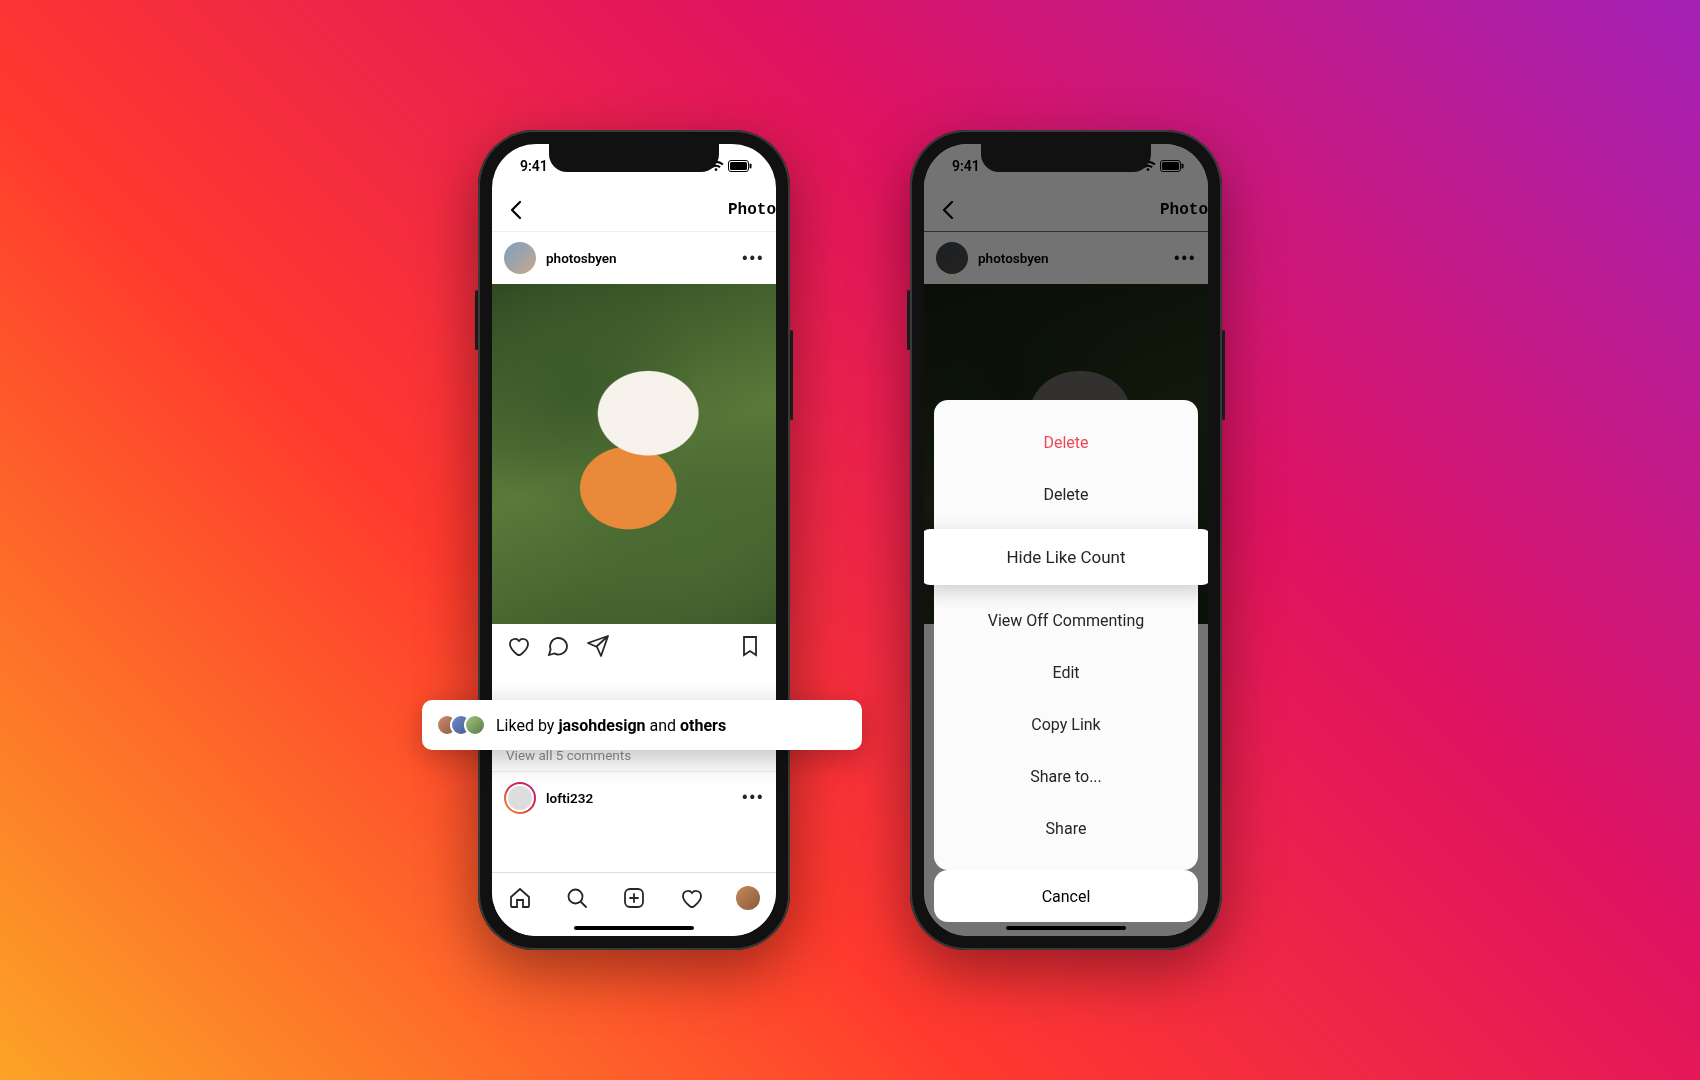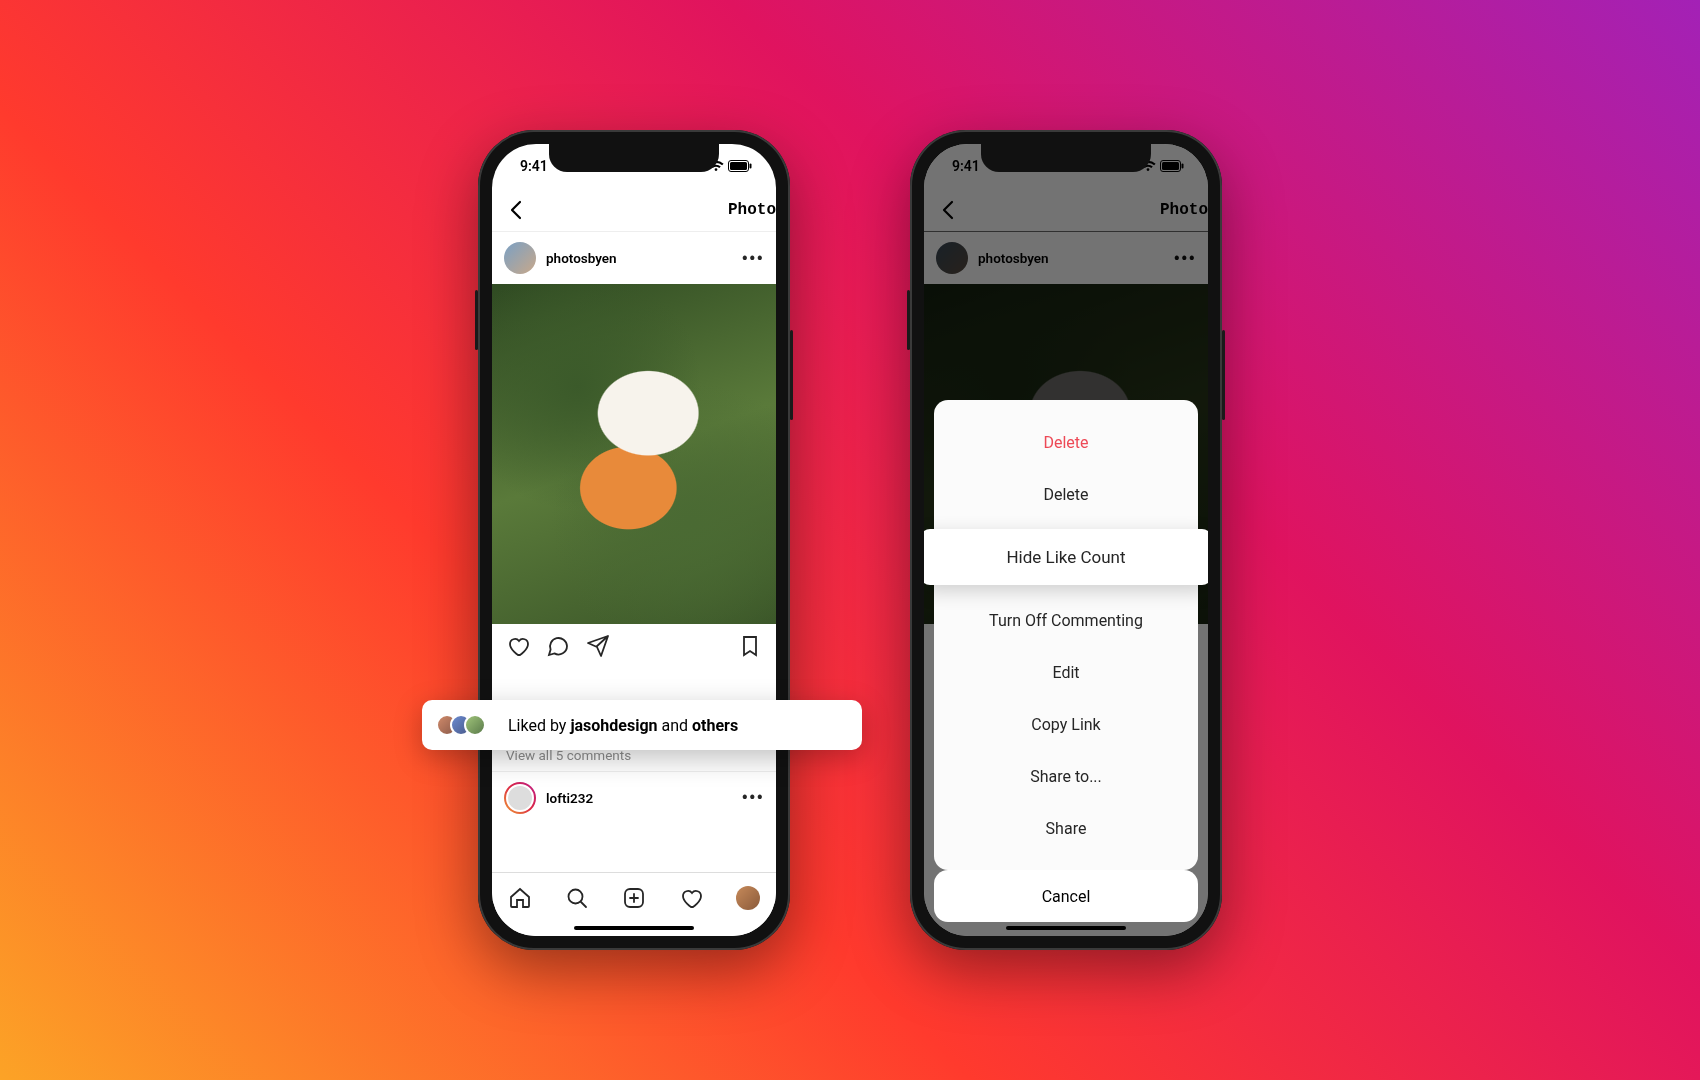--- a/index.html
+++ b/index.html
@@ -158,21 +158,21 @@
     left: -56px;
     top: 570px;
     width: 440px;
     height: 50px;
     background: #fff;
     border-radius: 10px;
     box-shadow: 0 8px 28px rgba(0,0,0,0.25);
     display: flex;
     align-items: center;
     padding: 0 14px;
-    gap: 22px;
+    gap: 10px;
     font-size: 16px;
     z-index: 60;
   }
   .facepile { display: flex; }
   .facepile .a {
     width: 22px; height: 22px; border-radius: 50%;
     border: 2px solid #fff;
     margin-left: -8px;
     background: #bbb;
   }
@@ -406,21 +406,21 @@
 
     <div class="post-image"></div>
 
     <div class="dim"></div>
 
     <div class="sheet-wrap">
       <div class="sheet">
         <div class="sheet-item destructive">Delete</div>
         <div class="sheet-item">Delete</div>
         <div class="sheet-item raised">Hide Like Count</div>
-        <div class="sheet-item">Turn Off Commenting</div>
+        <div class="sheet-item">View Off Commenting</div>
         <div class="sheet-item">Edit</div>
         <div class="sheet-item">Copy Link</div>
         <div class="sheet-item">Share to...</div>
         <div class="sheet-item">Share</div>
       </div>
       <div class="cancel">Cancel</div>
     </div>
 
     <div class="home-indicator" style="z-index:46"></div>
   </div>

